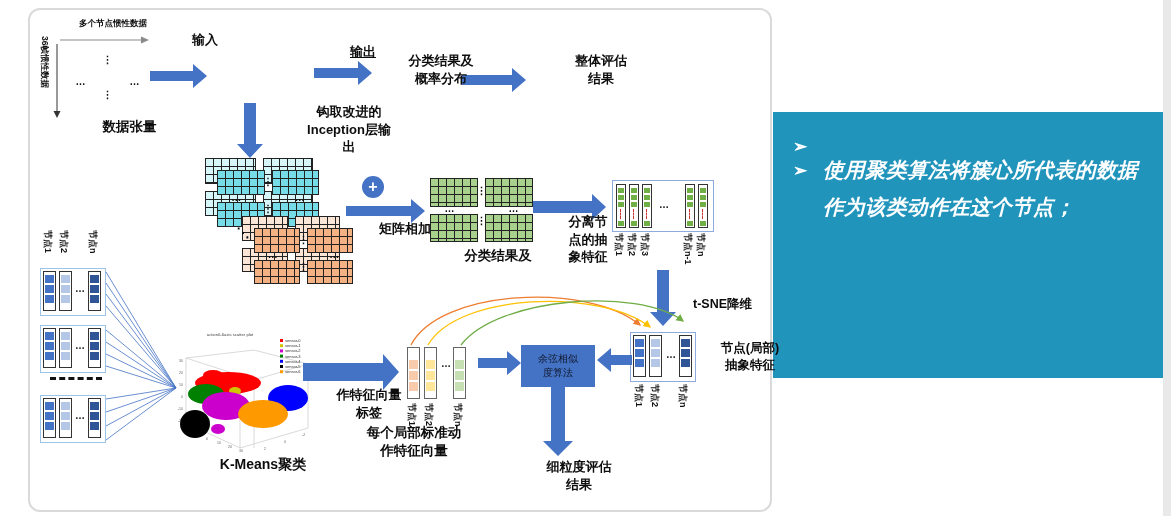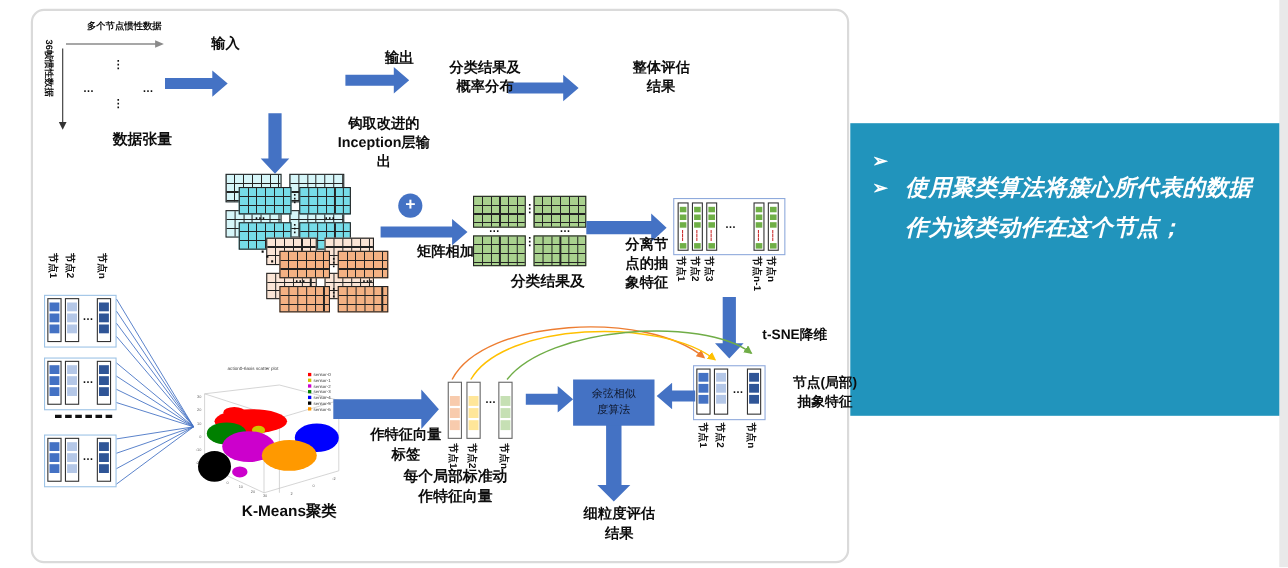--- a/index.html
+++ b/index.html
@@ -210,21 +210,21 @@
       </div>
   </div>
   <span class="vlab" style="left:645px;top:384px;">节点1</span>
   <span class="vlab" style="left:661px;top:384px;">节点2</span>
   <span class="vlab" style="left:689px;top:384px;">节点n</span>
   <div class="lbl" style="left:696px;top:340px;width:74px;font-size:12.5px;">节点(局部)
 抽象特征</div>
 
   <div class="cosine">余弦相似
 度算法</div>
-  <div class="lbl" style="left:494px;top:458px;width:104px;">细粒度评估
+  <div class="lbl" style="left:510px;top:458px;width:104px;">细粒度评估
 结果</div>
   <div class="lbl" style="left:306px;top:386px;width:92px;">作特征向量
 标签</div>
 
   <div class="col" style="left:407px;top:347px;width:13px;height:52px;padding-top:12px;z-index:6;border-color:#666;">
     <span class="cell" style="background:#f8cbad;height:9px;"></span>
       <span class="cell" style="background:#f8cbad;height:9px;"></span>
       <span class="cell" style="background:#f8cbad;height:9px;"></span>
     </div>
   <div class="col" style="left:424px;top:347px;width:13px;height:52px;padding-top:12px;z-index:6;border-color:#666;">

